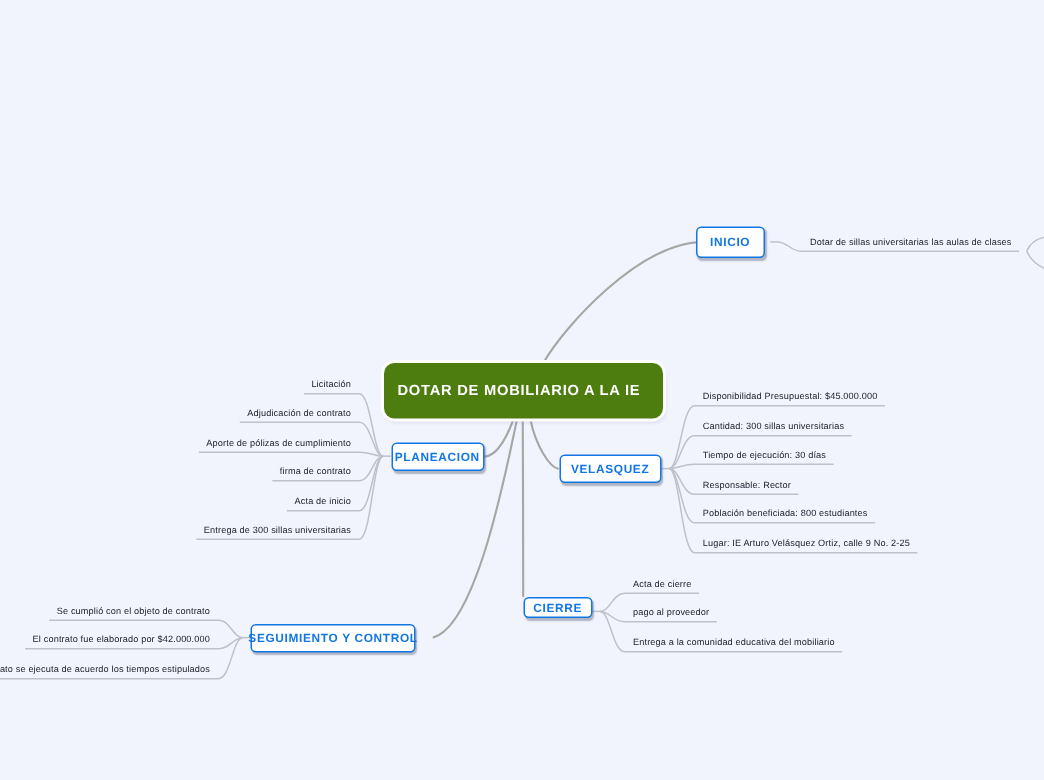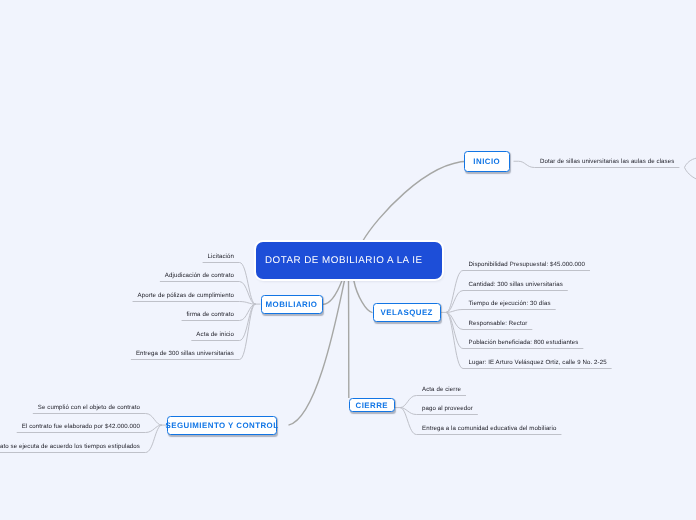--- a/index.html
+++ b/index.html
@@ -6,22 +6,22 @@
 html,body{margin:0;padding:0;}
 body{width:696px;height:520px;background:#f1f4fd;overflow:hidden;
      font-family:"Liberation Sans",sans-serif;
      -webkit-font-smoothing:antialiased;text-rendering:geometricPrecision;}
 #stage{position:relative;width:696px;height:520px;background:#f1f4fd;will-change:transform;transform:translateZ(0);}
 svg#links{position:absolute;left:0;top:0;width:696px;height:520px;}
 .node{position:absolute;box-sizing:border-box;background:#ffffff;border:1.5px solid #1275e4;
       border-radius:3.5px;color:#1276e6;font-weight:bold;font-size:7.9px;letter-spacing:.45px;
       display:flex;align-items:center;justify-content:center;white-space:nowrap;
       box-shadow:1px 1.5px 1px rgba(75,85,105,.40);}
-.central-node{position:absolute;box-sizing:border-box;background:#1d4ed8;border-radius:7px;color:#ffffff;
-         font-weight:normal;font-size:9.8px;letter-spacing:.5px;line-height:10.9px;white-space:nowrap;
+.central-node{position:absolute;box-sizing:border-box;background:#4d7c0f;border-radius:7px;color:#ffffff;
+         font-weight:bold;font-size:9.8px;letter-spacing:.5px;line-height:10.9px;white-space:nowrap;
          display:flex;flex-direction:column;justify-content:center;padding-left:9.5px;padding-top:1.5px;
          box-shadow:0 0 0 2px #ffffff,1px 2px 3px rgba(70,80,100,.18);}
 .leaf{position:absolute;font-size:6.1px;color:#22222b;white-space:nowrap;letter-spacing:.1px;}
 .leaf.r{text-align:right;}
 </style>
 </head>
 <body>
 
 <div id="stage">
   <svg id="links" viewBox="0 0 696 520" width="696" height="520">
@@ -67,21 +67,21 @@
     <div class="node" style="left: 372.5px; top: 302.8px; width: 68.5px; height: 19.2px;">
       <span>VELASQUEZ</span>
     </div>
     <div class="leaf l" style="left: 468.5px; top: 261px;">Disponibilidad Presupuestal: $45.000.000</div>
     <div class="leaf l" style="left: 468.5px; top: 281px;">Cantidad: 300 sillas universitarias</div>
     <div class="leaf l" style="left: 468.5px; top: 300px;">Tiempo de ejecución: 30 días</div>
     <div class="leaf l" style="left: 468.5px; top: 320px;">Responsable: Rector</div>
     <div class="leaf l" style="left: 468.5px; top: 339px;">Población beneficiada: 800 estudiantes</div>
     <div class="leaf l" style="left: 468.5px; top: 359px;">Lugar: IE Arturo Velásquez Ortiz, calle 9 No. 2-25</div>
     <div class="node" style="left: 260.5px; top: 294.5px; width: 62px; height: 19.2px;">
-      <span>MOBILIARIO</span>
+      <span>PLANEACION</span>
     </div>
     <div class="leaf r" style="right: 462px; top: 253px;">Licitación</div>
     <div class="leaf r" style="right: 462px; top: 272px;">Adjudicación de contrato</div>
     <div class="leaf r" style="right: 462px; top: 292px;">Aporte de pólizas de cumplimiento</div>
     <div class="leaf r" style="right: 462px; top: 311px;">firma de contrato</div>
     <div class="leaf r" style="right: 462px; top: 331px;">Acta de inicio</div>
     <div class="leaf r" style="right: 462px; top: 350px;">Entrega de 300 sillas universitarias</div>
     <div class="node" style="left: 167px; top: 415.5px; width: 110px; height: 19.2px;">
       <span>SEGUIMIENTO Y CONTROL</span>
     </div>

